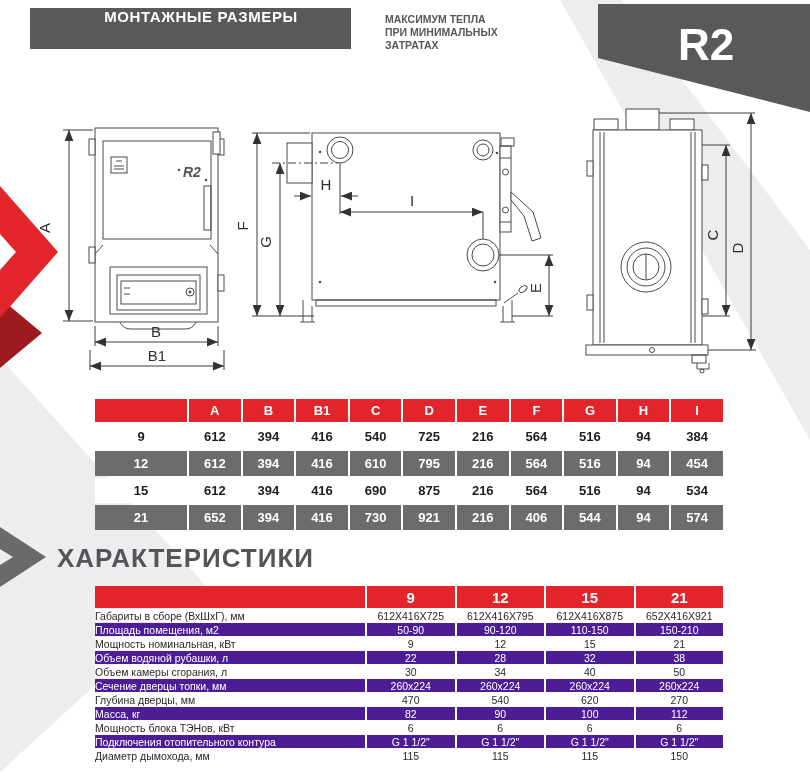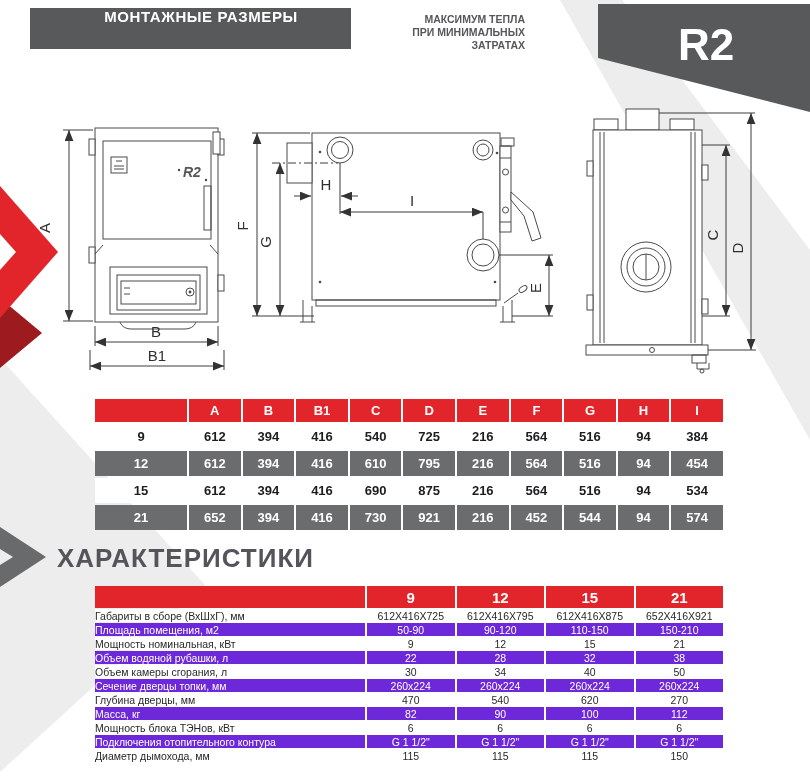--- a/index.html
+++ b/index.html
@@ -8,21 +8,21 @@
     font-family:"Liberation Sans","DejaVu Sans",sans-serif;background:#fff;
   }
   .abs{position:absolute;}
   
   .title-box{
     left:30px;top:8px;width:300px;height:41px;background:#58595b;color:#fff;
     display:flex;align-items:flex-start;justify-content:center;
     font-size:15px;font-weight:bold;letter-spacing:.6px;padding-left:21px;
   }
   .slogan{
-    left:385px;top:13px;width:140px;text-align:right;color:#56575a;
+    left:385px;top:13px;width:140px;text-align:left;color:#56575a;
     font-size:10.5px;font-weight:bold;line-height:13px;
   }
   
   svg.art{left:0;top:0;}
   .ln{stroke:#4a4a4b;stroke-width:1;fill:none;}
   .lnw{stroke:#4a4a4b;stroke-width:1;fill:#fff;}
   .dim{stroke:#3c3c3c;stroke-width:1;fill:none;}
   .dimtxt{font-size:15px;fill:#2f2f30;}
   .dot{fill:#4a4a4b;stroke:none;}
   
@@ -34,21 +34,21 @@
   .tbl1{left:93px;top:397px;width:632px;border-spacing:2px;font-size:13px;font-weight:bold;}
   .tbl1 th{background:#e2242b;color:#fff;height:23px;font-size:13px;padding:0;text-align:center;}
   .tbl1 th.corner{width:92px;}
   .tbl1 td{height:25px;text-align:center;padding:0;color:#1d1d1f;background:#fff;}
   .tbl1 tr.gray td{background:#6b6c6e;color:#fff;}
   .tbl2{left:93px;top:585px;width:632px;border-spacing:2px 1px;font-size:10.5px;}
   .tbl2 th{background:#e2242b;color:#fff;height:22px;font-size:15px;font-weight:bold;padding:0;text-align:center;}
   .tbl2 th.corner{width:270px;}
   .tbl2 td{height:13px;padding:0;text-align:center;color:#28282a;background:#fff;}
   .tbl2 td.lbl{text-align:left;}
-  .tbl2 tr.gray td{background:#6d28d9;color:#fff;}
+  .tbl2 tr.gray td{background:#4c1d95;color:#fff;}
 </style>
 </head>
 <body>
 
 <div class="page">
 
   <svg class="abs art" width="810" height="780" viewBox="0 0 810 780">
     <defs>
       <marker id="arw" viewBox="0 0 10 8" markerWidth="11" markerHeight="9" refX="10" refY="4" orient="auto-start-reverse">
         <path d="M0,0L10,4L0,8Z" fill="#333"></path>
@@ -250,21 +250,21 @@
           <td>534</td>
         </tr>
         <tr class="gray">
           <td>21</td>
           <td>652</td>
           <td>394</td>
           <td>416</td>
           <td>730</td>
           <td>921</td>
           <td>216</td>
-          <td>452</td>
+          <td>406</td>
           <td>544</td>
           <td>94</td>
           <td>574</td>
         </tr>
       </tbody>
   </table>
 
   <div class="abs section-title">ХАРАКТЕРИСТИКИ</div>
 
   <table class="abs tbl2">

